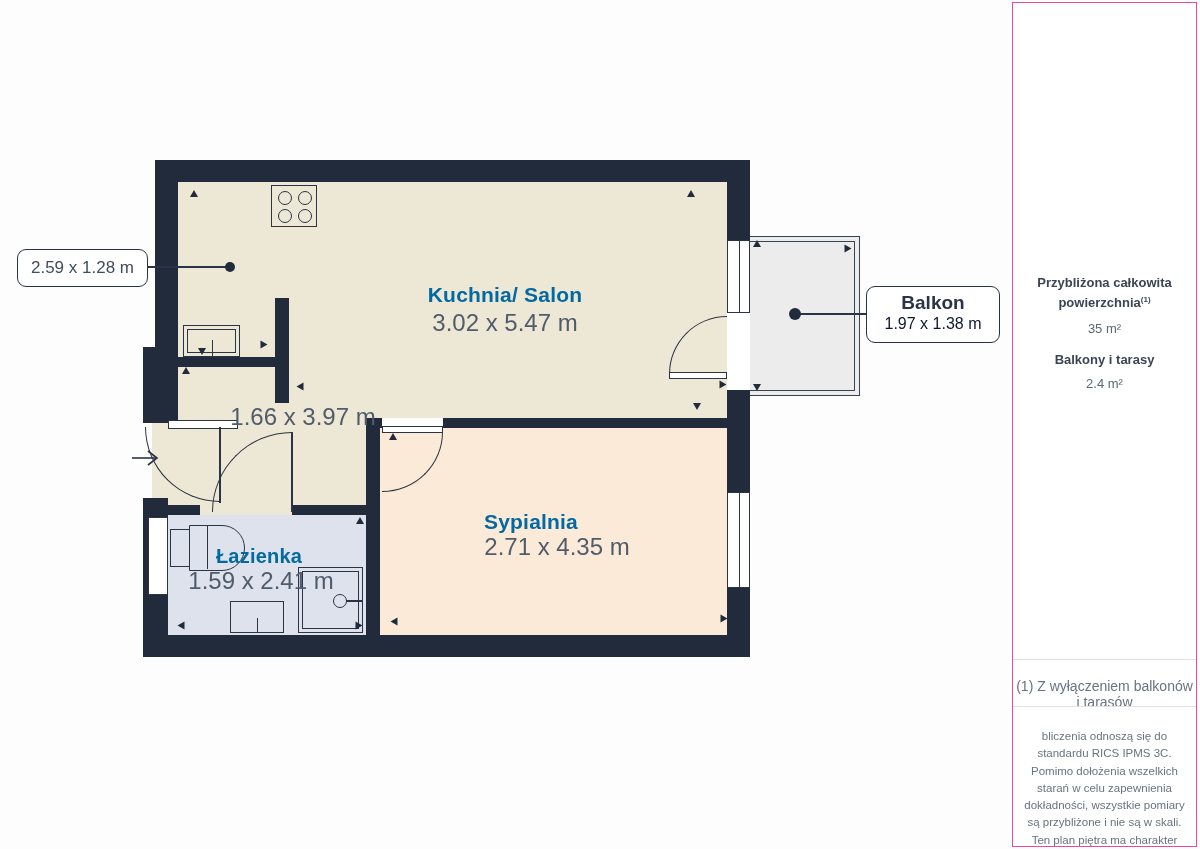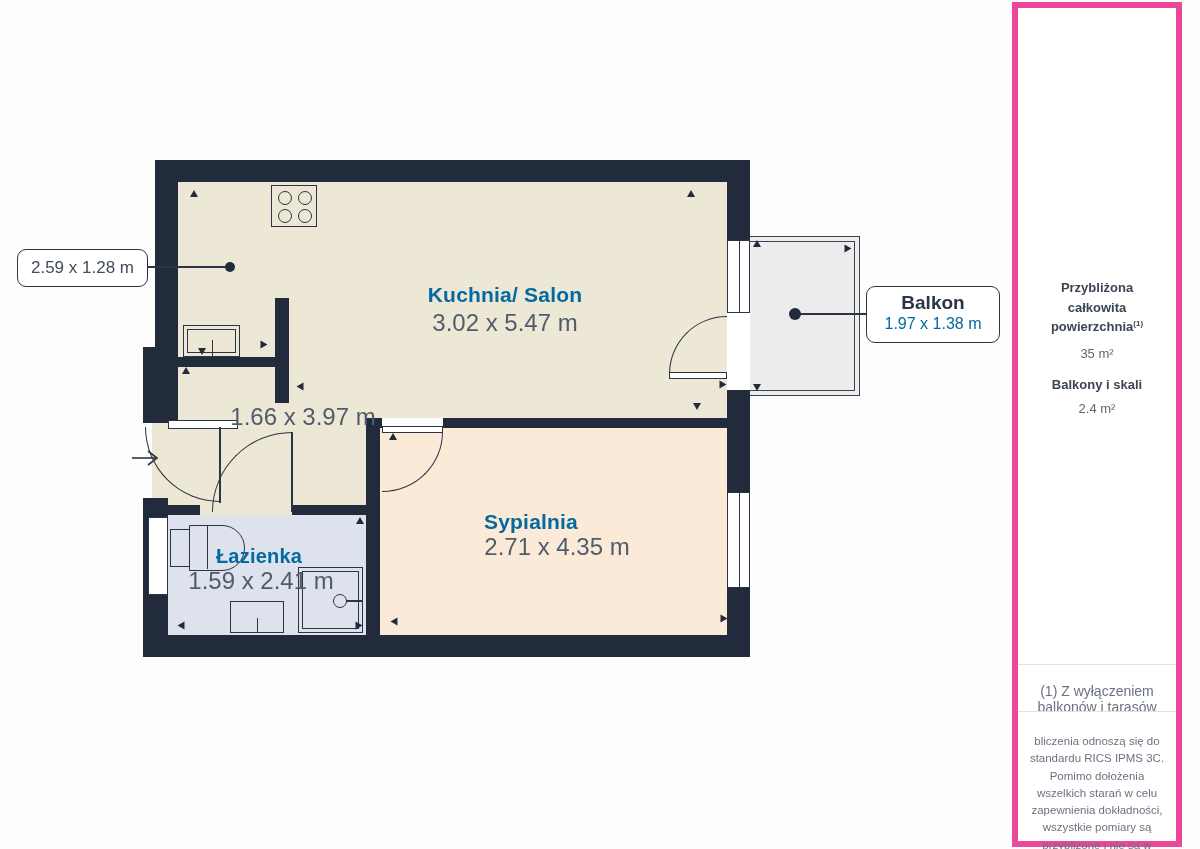--- a/index.html
+++ b/index.html
@@ -30,32 +30,32 @@
   .circle{position:absolute;border:1.5px solid #2b3445;border-radius:50%;box-sizing:border-box;}
   .line{position:absolute;background:#2b3445;}
   
   .room-name{position:absolute;transform:translate(-50%,-50%);font-weight:700;font-size:21px;
              color:#0369a1;white-space:nowrap;letter-spacing:.2px;}
   .room-dim{position:absolute;transform:translate(-50%,-50%);font-size:24px;color:#515c6b;white-space:nowrap;}
   
   .callout{position:absolute;background:#ffffff;border:1.5px solid #2b3445;border-radius:9px;
            box-sizing:border-box;text-align:center;}
   .callout .c-title{font-weight:700;font-size:19px;color:#2b3445;margin-top:5px;}
-  .callout .c-dim{font-size:16px;color:#0369a1;margin-top:1px;}
+  .callout .c-dim{font-size:16px;color:#0f172a;margin-top:1px;}
   .callout-plain{display:flex;align-items:center;justify-content:center;font-size:17px;color:#424c5a;}
   .leader{position:absolute;height:1.5px;background:#2b3445;}
   .dot{position:absolute;background:#212b3b;border-radius:50%;}
   
   .tick{position:absolute;width:0;height:0;border-left:4px solid transparent;
         border-right:4px solid transparent;border-bottom:7px solid #212b3b;}
   
   .entry-arrow{position:absolute;}
   
-  #sidebar{position:absolute;left:1012px;top:2px;width:170px;height:845px;
-           border:6px solid #ec4899;box-sizing:border-box;background:#ffffff;}
+  #sidebar{position:absolute;left:1012px;top:2px;width:185px;height:845px;
+           border:1px solid #ec4899;box-sizing:border-box;background:#ffffff;}
   .sb-summary{position:absolute;top:270px;left:0;right:0;text-align:center;}
   .sb-h{font-weight:700;font-size:13px;color:#3b4553;line-height:1.5;padding:0 14px;}
   .sb-h sup{font-size:8px;}
   .sb-v{font-size:13px;color:#5d6773;margin-top:9px;}
   .sb-h2{font-weight:700;font-size:13px;color:#3b4553;margin-top:16px;}
   .sb-footnote{position:absolute;top:656px;left:0;right:0;border-top:1px solid #e2e2e2;
                text-align:center;padding-top:18px;font-size:14px;color:#6a7380;}
   .sb-disclaimer{position:absolute;top:703px;left:0;right:0;bottom:0;border-top:1px solid #e2e2e2;
                  text-align:center;padding:21px 10px 0 10px;font-size:11.5px;color:#6a7380;line-height:1.5;}
 </style>
@@ -184,21 +184,21 @@
       <div class="tick" style="left: 844px; top: 245px; transform: rotate(90deg);"></div>
       <div class="tick" style="left: 753px; top: 384px; transform: rotate(180deg);"></div>
     </div>
 
   <div id="sidebar">
     <div class="sb-summary">
       <div class="sb-h">
         <span>Przybliżona całkowita powierzchnia</span><sup>(1)</sup>
       </div>
       <div class="sb-v">35 m²</div>
-      <div class="sb-h2">Balkony i skali</div>
+      <div class="sb-h2">Balkony i tarasy</div>
       <div class="sb-v">2.4 m²</div>
     </div>
     <div class="sb-footnote">(1) Z wyłączeniem balkonów i tarasów</div>
     <div class="sb-disclaimer">
       <span>bliczenia odnoszą się do standardu RICS IPMS 3C. Pomimo dołożenia wszelkich starań w celu zapewnienia dokładności, wszystkie pomiary są przybliżone i nie są w skali. Ten plan piętra ma charakter poglądowy.</span>
       
     </div>
   </div>
 </div>
 

